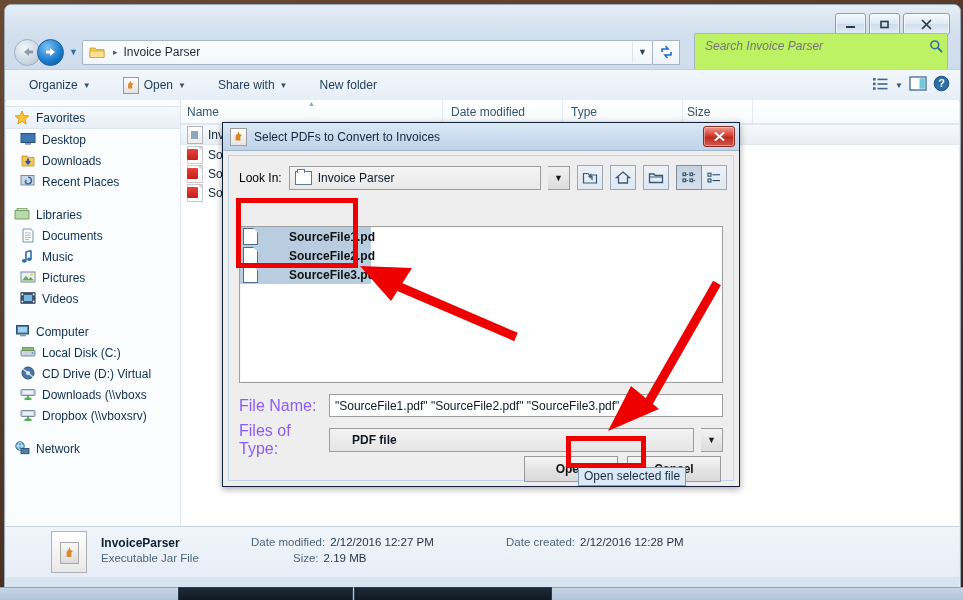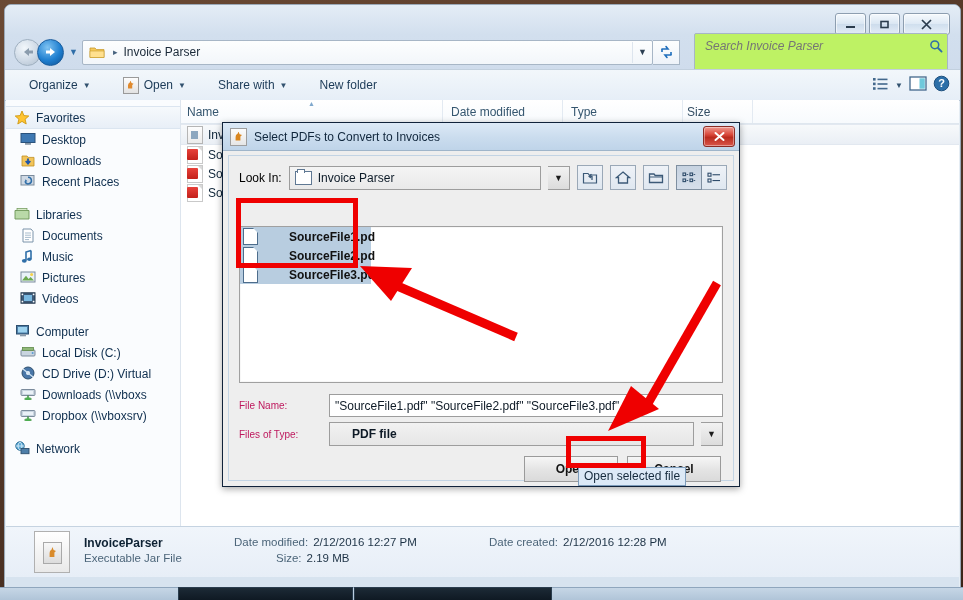--- a/index.html
+++ b/index.html
@@ -245,21 +245,21 @@
     content:""; position:absolute; left:3px; top:4px; width:7px; height:8px;
     background:#8da7bf;
   }
 
   
   .statusbar {
     position: absolute; left: 1px; right: 1px; bottom: 12px; height: 50px;
     background: linear-gradient(180deg,#f0f5fb 0%,#e7eef7 100%);
     border-top: 1px solid #c5d3e1;
     display: flex; align-items: center;
-    padding-left: 28px;
+    padding-left: 45px;
     font-size: 11.5px; color: #33495e; margin-top: 46px;
   }
   .sb-bigicon {
     width: 34px; height: 40px; flex:none; margin-right: 14px;
     background: linear-gradient(180deg,#ffffff 0%,#e9e9e9 100%);
     border: 1px solid #b0b0b0;
     position: relative;
   }
   .sb-bigicon::before {
     content:""; position:absolute; left:8px; top:10px; width:17px; height:20px;
@@ -402,21 +402,21 @@
     border-top: 5px solid #b8cde0;
   }
   .jrow.sel .jdoc-ico::after { border-top-color: #b8cde0; }
 
   .fname-row, .ftype-row {
     position: absolute; left: 10px; right: 10px;
     display: flex; align-items: center; gap: 7px;
   }
   .fname-row { top: 238px; }
   .ftype-row { top: 266px; }
-  .flabel { width: 83px; flex: none; font-size: 10px; color: #be185d; }
+  .flabel { width: 83px; flex: none; font-size: 16px; color: #8b5cf6; }
   .ftext {
     flex: 1 1 auto; height: 21px;
     background: #fff; border: 1px solid #9d9d9d;
     display: flex; align-items: center; padding-left: 5px;
     font-size: 12px; color: #0e1a26;
     min-width: 20px;
   }
   .fcombo {
     flex: 1 1 auto; height: 22px;
     background: linear-gradient(180deg,#f2f2f2 0%,#e6e6e6 100%);

